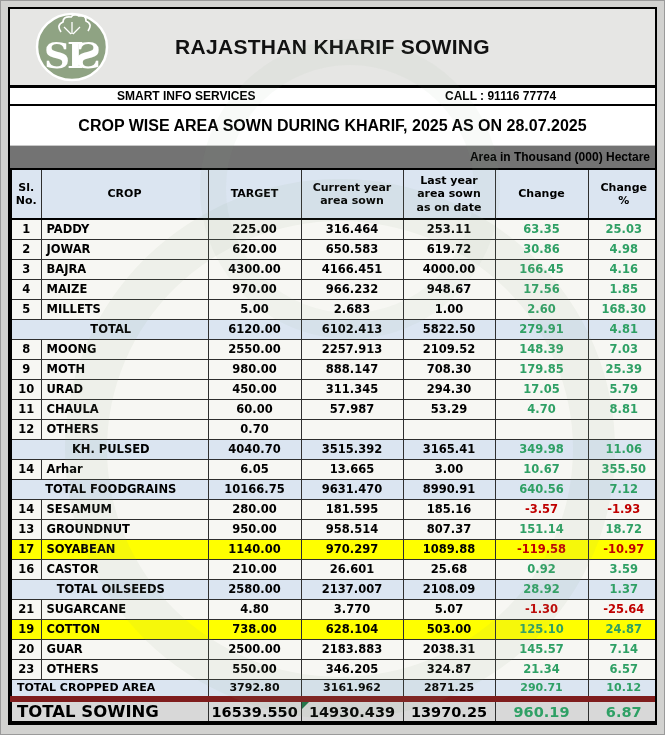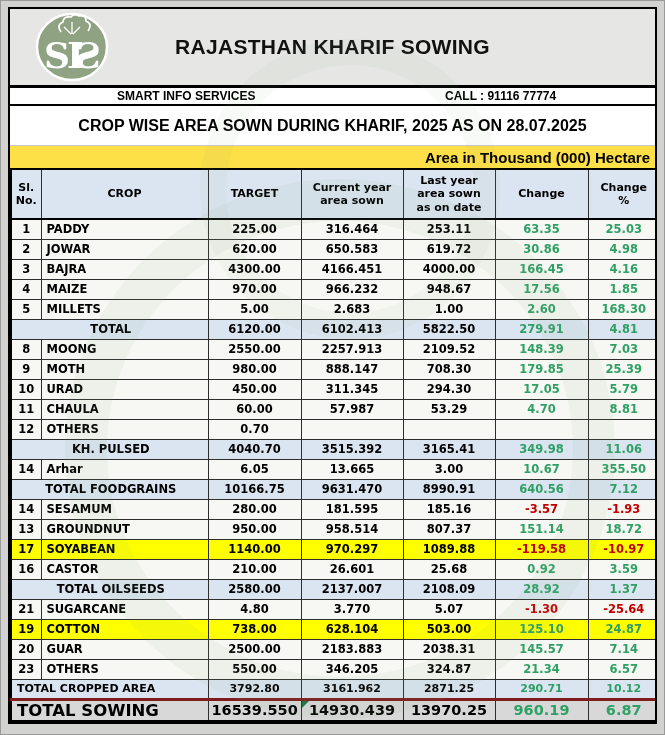--- a/index.html
+++ b/index.html
@@ -49,24 +49,24 @@
   .infobar .right { position: absolute; left: 435px; top: 1px; }
 
   .titlebar {
     height: 40px; background: #fff;
     display: flex; align-items: center; justify-content: center;
     font-family: "Liberation Sans", sans-serif;
     font-weight: bold; font-size: 16px; color: #000;
     border-bottom: 1px solid #c8c8c8;
   }
   .unitsbar {
-    height: 22px; background: #fde047;
+    height: 22px; background: #737373;
     display: flex; align-items: center; justify-content: flex-end;
     font-family: "Liberation Sans", sans-serif;
-    font-weight: bold; font-size: 15px; color: #000;
+    font-weight: bold; font-size: 12px; color: #000;
     padding-right: 5px;
   }
 
   
   table {
     border-collapse: collapse; table-layout: fixed;
     width: 649px;
     border: 2px solid #000;
     font-weight: bold;
   }
@@ -104,21 +104,21 @@
   tr.row-total td, tr.row-total-left td { background: #dbe5f1; }
   tr.row-total td.label { text-align: center; }
   tr.row-total-left td.label { text-align: left; }
   tr.row-total-left td { height: 20px; font-size: 11px; }
   tr.row-highlight td { background: #ffff00; }
 
   tr.row-grand td {
     background: #d8d8d8;
     height: 22px;
     font-size: 14.5px;
-    border-top: 3px solid #7f1d1d;
+    border-top: 6px solid #7f1d1d;
   }
   tr.row-grand td.label { text-align: left; font-size: 16.5px; }
 
   td.comment { position: relative; }
   td.comment::before {
     content: ""; position: absolute; left: 0; top: 0;
     border-top: 7px solid #1e7145;
     border-right: 7px solid transparent;
   }
 </style>

